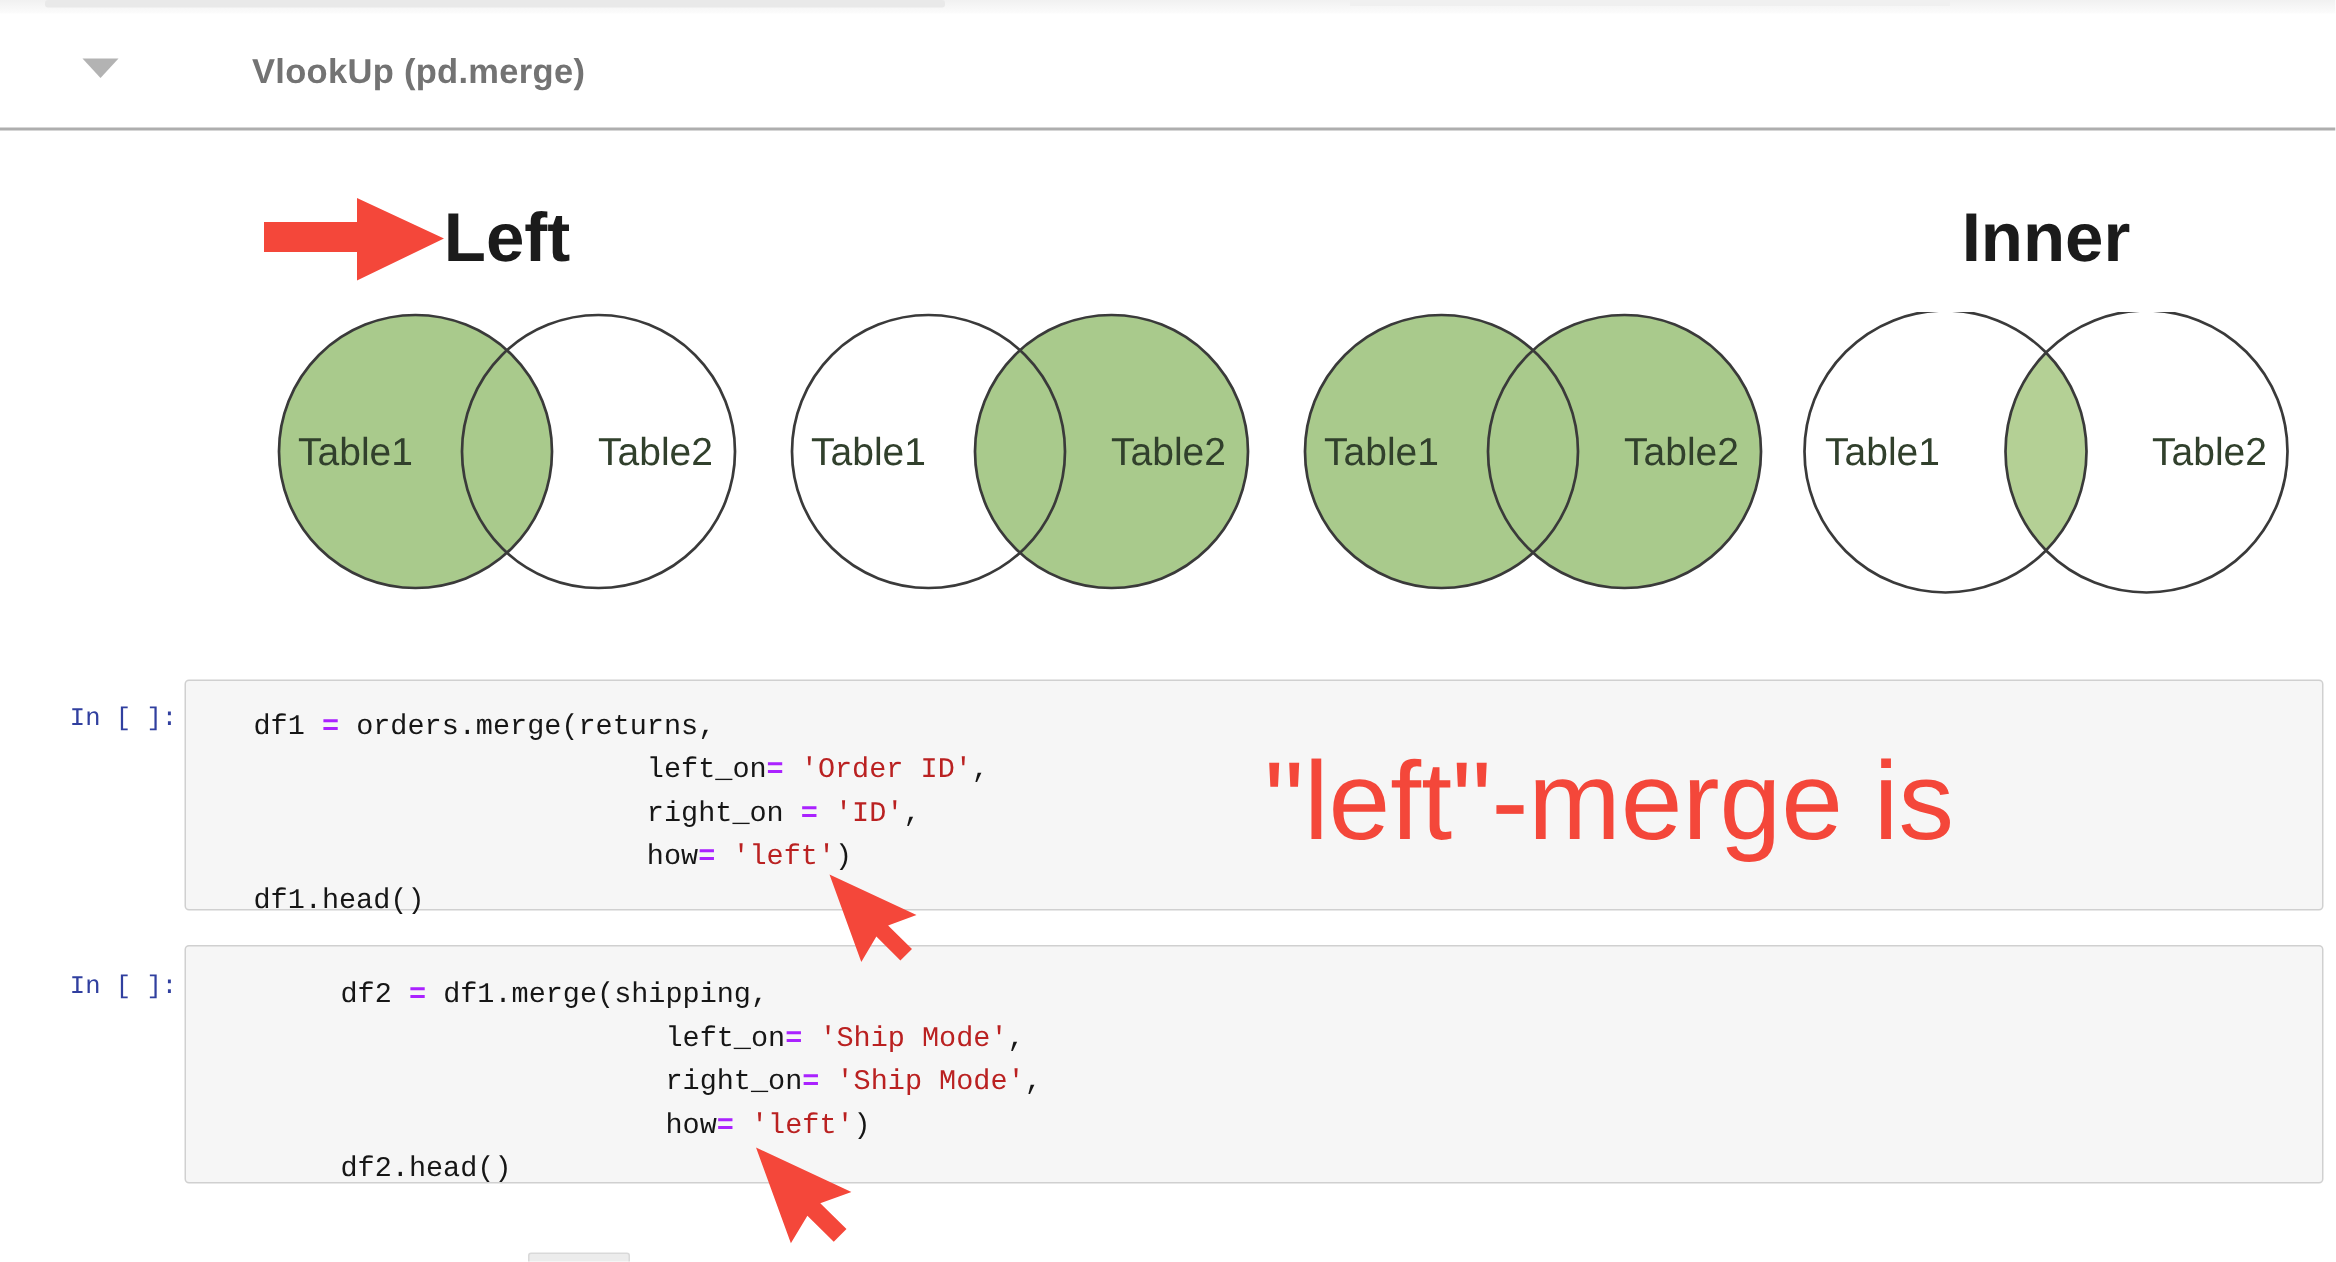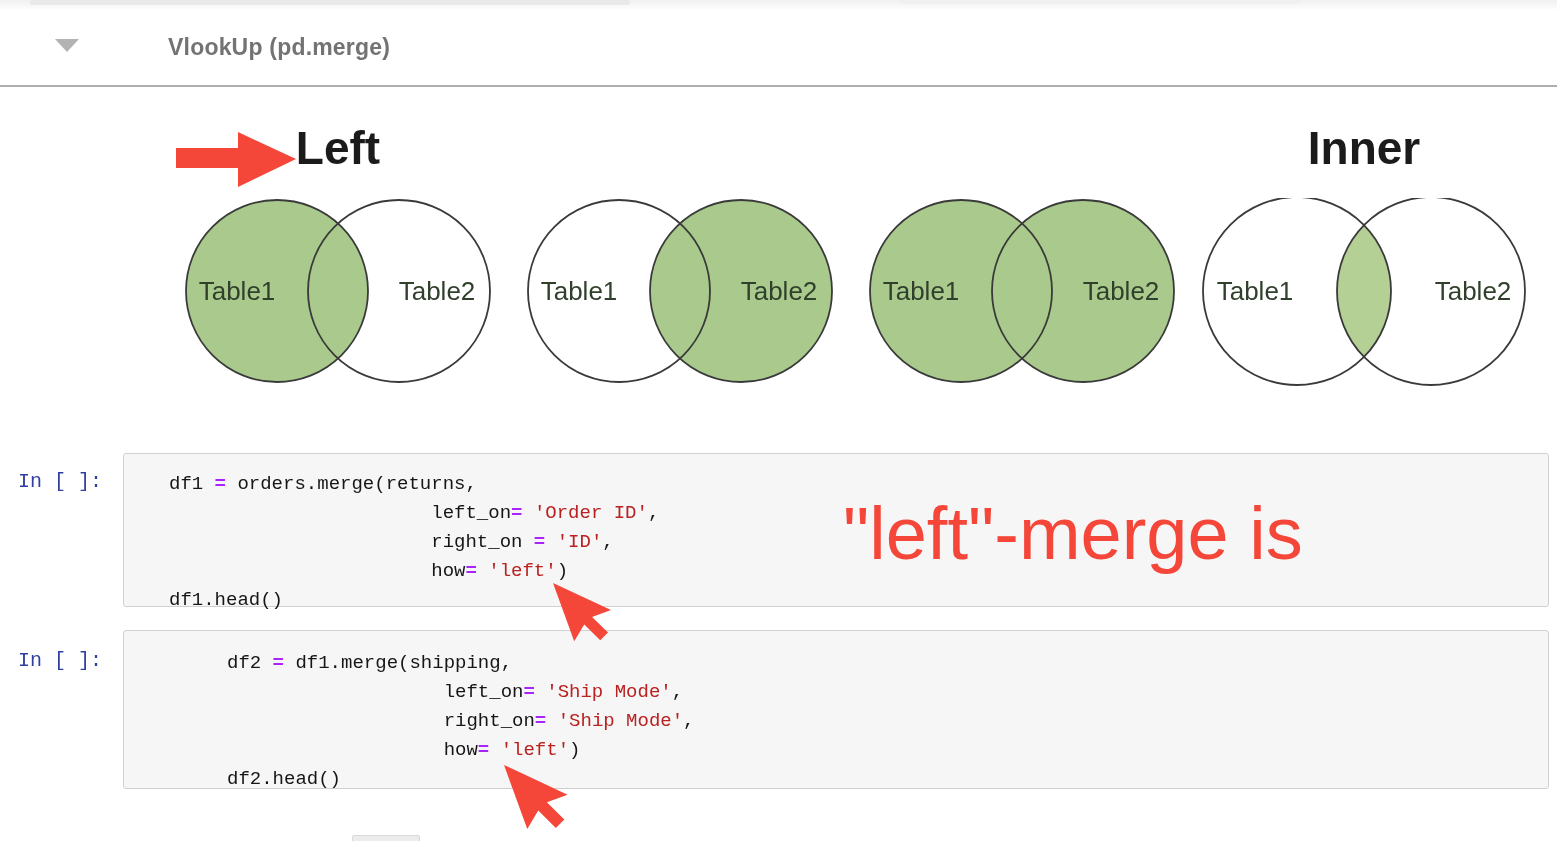--- a/index.html
+++ b/index.html
@@ -12,31 +12,31 @@
     background:linear-gradient(#f1f1f1,#fcfcfc);}
   .top-smudge-a{position:absolute;top:0;left:30px;width:600px;height:5px;background:#e9e9e9;border-radius:2px;}
   .top-smudge-b{position:absolute;top:0;left:900px;width:400px;height:4px;background:#f0f0f0;}
   .collapse-toggle{position:absolute;left:55px;top:39px;width:26px;height:16px;cursor:pointer;}
   .collapse-toggle .tri{width:0;height:0;border-left:12px solid transparent;
     border-right:12px solid transparent;border-top:13px solid #b3b3b3;}
   .page-title{position:absolute;left:168px;top:27px;font-size:23px;line-height:40px;
     font-weight:700;color:#737373;letter-spacing:.2px;}
   .header-divider{position:absolute;top:85px;left:0;width:1557px;height:2px;background:#aeaeae;}
   
-  .venn-group{position:absolute;top:118px;width:344px;height:274px;}
+  .venn-group{position:absolute;top:128px;width:344px;height:274px;}
   .venn-label{width:100%;text-align:center;font-weight:700;font-size:46px;line-height:60px;color:#1b1b1b;}
   .venn-svg{position:absolute;top:80px;left:0;}
   .venn-table-label{font-family:"Liberation Sans",sans-serif;font-size:26px;fill:#31402c;}
   
   .code-cell{position:absolute;left:123px;width:1426px;background:#f6f6f6;
     border:1px solid #d0d0d0;border-radius:3px;box-sizing:border-box;z-index:1;}
   .cell-1{top:453px;height:154px;}
   .cell-2{top:630px;height:159px;}
-  .cell-prompt{position:absolute;left:18px;width:100px;text-align:left;
-    font-family:"Liberation Mono",monospace;font-size:20px;color:#303F9F;z-index:2;}
+  .cell-prompt{position:absolute;left:18px;width:100px;text-align:right;
+    font-family:"Liberation Mono",monospace;font-size:17px;color:#303F9F;z-index:2;}
   .prompt-1{top:470px;}
   .prompt-2{top:649px;}
   .code-pre{position:absolute;margin:0;font-family:"Liberation Mono",monospace;
     font-size:19px;line-height:29px;color:#161616;white-space:pre;z-index:2;}
   .code-1{left:169px;top:470px;font-family:Liberation Mono, monospace;}
   .code-2{left:182px;top:649px;margin-left:45px;}
   .tok-op{color:#AA22FF;font-weight:bold;}
   .tok-str{color:#BA2121;}
   
   .annotation{position:absolute;left:843px;top:487px;font-size:74px;line-height:93px;

